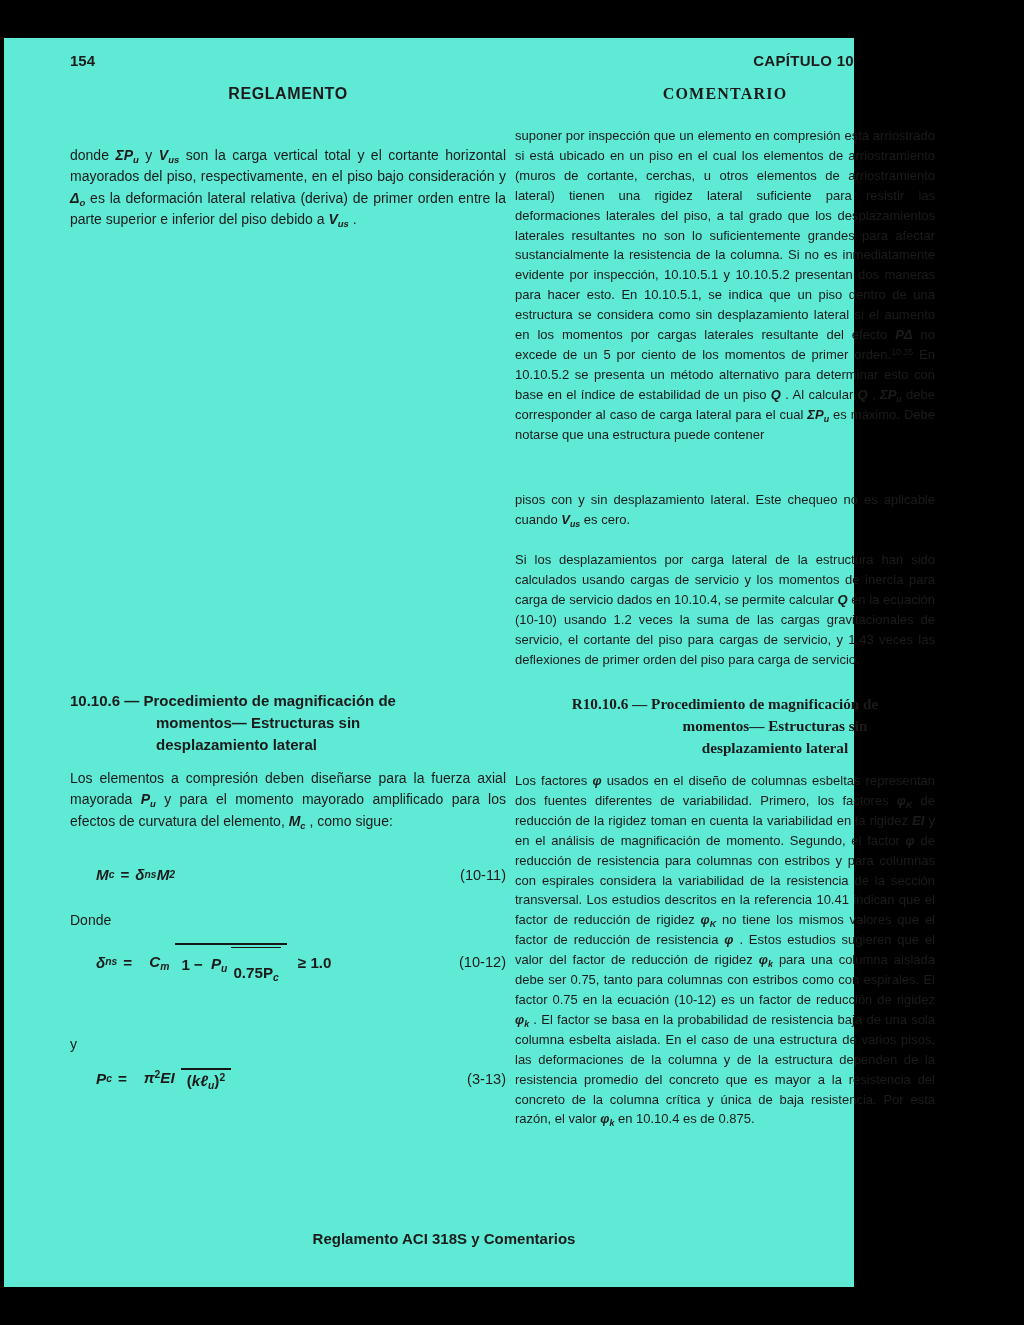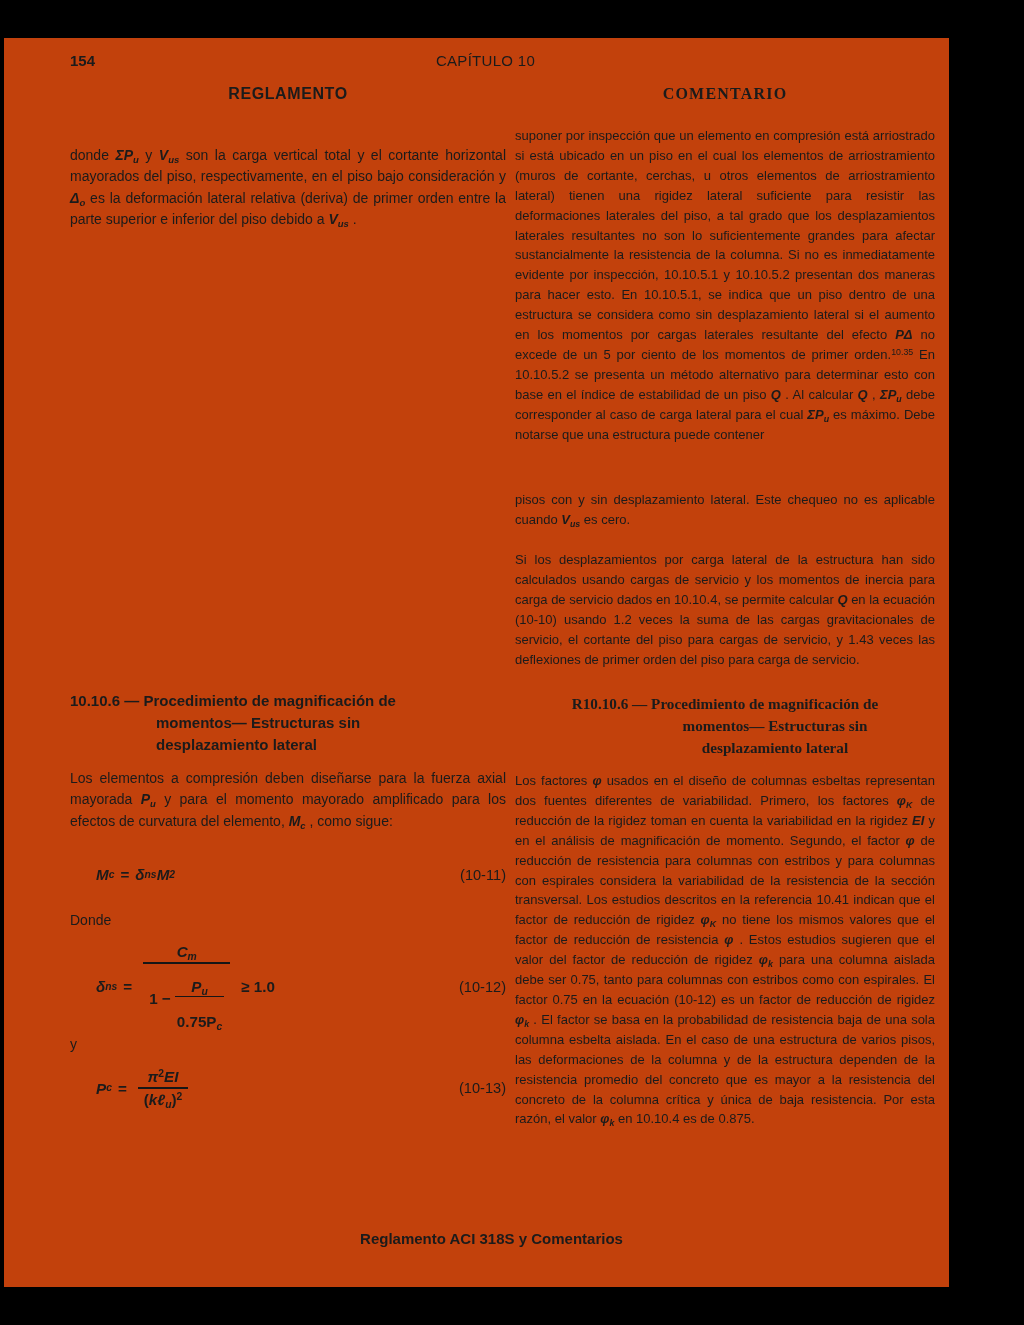--- a/index.html
+++ b/index.html
@@ -3,27 +3,27 @@
 <meta charset="utf-8">
 <style>
   html,body{margin:0;padding:0;}
   body{
     width:1024px;height:1325px;position:relative;
     background:#000;overflow:hidden;
     font-family:"Liberation Sans",sans-serif;
     color:#1b1b1b;
   }
   .page{
-    position:absolute;left:4px;top:38px;width:945px;height:1249px;
-    background:#c2410c;
+    position:absolute;left:4px;top:38px;width:850px;height:1249px;
+    background:#5eead4;
   }
   
   .page-number{position:absolute;left:66px;top:14px;font-size:15px;font-weight:bold;}
-  .chapter-title{position:absolute;left:0;top:14px;width:100%;text-align:center;
-    font-size:15px;font-weight:normal;padding-left:18px;box-sizing:border-box;letter-spacing:.3px;}
+  .chapter-title{position:absolute;left:0;top:14px;width:100%;text-align:right;
+    font-size:15px;font-weight:bold;padding-left:18px;box-sizing:border-box;letter-spacing:.3px;}
   .col-heading{position:absolute;top:47px;font-size:16px;font-weight:bold;text-align:center;}
   .reg-heading{left:66px;width:436px;letter-spacing:.6px;}
   .com-heading{left:511px;width:420px;font-family:"Liberation Serif","DejaVu Serif",serif;letter-spacing:1.2px;}
   
   .reg-block{position:absolute;left:66px;width:436px;font-size:14px;line-height:21.4px;text-align:justify;}
   .com-block{position:absolute;left:511px;width:420px;
     font-family:Liberation Sans, sans-serif;
     font-size:13px;line-height:19.9px;text-align:justify;}
   .b{font-weight:bold;}
   .i{font-style:italic;}
@@ -34,25 +34,25 @@
   .sec-heading{position:absolute;font-weight:bold;font-size:15px;line-height:22px;text-align:left;}
   .sec-heading.sans{left:66px;width:436px;}
   .sec-heading.serif{left:511px;width:420px;font-family:"Liberation Serif","DejaVu Serif",serif;font-size:15.2px;}
   .sec-heading .indent{padding-left:86px;}
   .sec-heading.serif .indent{padding-left:100px;}
   
   .equation{position:absolute;left:66px;width:436px;display:flex;align-items:center;
     font-size:15.2px;font-weight:bold;}
   .equation .eq-body{display:inline-flex;align-items:center;margin-left:26px;}
   .eq-num{margin-left:auto;font-weight:normal;font-size:14.6px;}
-  .frac{display:inline-flex;flex-direction:column;align-items:center;text-align:center;margin:0 5px;justify-content:center;}
+  .frac{display:inline-flex;align-items:center;text-align:center;margin:0 5px;justify-content:center;}
   .fnum{padding:0 6px 2px;}
   .fden{border-top:2px solid #161616;padding:2px 6px 0;}
   .hrow{display:inline-flex;align-items:center;}
-  .frac .frac{margin:12px 0 0 4px;}
+  .frac .frac{margin:0 0 0 4px;}
   .frac .frac .fnum{padding:0 4px 1px;}
   .frac .frac .fden{border-top:1.8px solid #161616;padding:16px 2px 0;}
   .rel-op{margin:0 6px;}
   
   .footer{position:absolute;left:0;top:1192px;width:100%;text-align:center;
     font-size:15px;font-weight:bold;padding-left:30px;box-sizing:border-box;}
 </style>
 </head>
 <body>
 
@@ -115,21 +115,21 @@
   <div class="equation" style="top:1030px;">
     <span class="eq-body">
       <span class="i">P</span>
         <sub class="i">c</sub>
       <span class="rel-op">=</span>
       <span class="frac">
         <span class="fnum"><span class="i">π</span><sup>2</sup><span class="i">EI</span></span>
         <span class="fden"><span>(</span><span class="i">kℓ</span><sub class="i">u</sub><span>)</span><sup>2</sup></span>
       </span>
     </span>
-    <span class="eq-num">(10-13)</span>
+    <span class="eq-num">(3-13)</span>
   </div>
 
   <div class="com-block" style="top:88px;"><span>suponer por inspección que un elemento en compresión está arriostrado si está ubicado en un piso en el cual los elementos de arriostramiento (muros de cortante, cerchas, u otros elementos de arriostramiento lateral) tienen una rigidez lateral suficiente para resistir las deformaciones laterales del piso, a tal grado que los desplazamientos laterales resultantes no son lo suficientemente grandes para afectar sustancialmente la resistencia de la columna. Si no es inmediatamente evidente por inspección, 10.10.5.1 y 10.10.5.2 presentan dos maneras para hacer esto. En 10.10.5.1, se indica que un piso dentro de una estructura se considera como sin desplazamiento lateral si el aumento en los momentos por cargas laterales resultante del efecto </span><span class="b i">PΔ</span><span> no excede de un 5 por ciento de los momentos de primer orden.</span><sup>10.35</sup><span> En 10.10.5.2 se presenta un método alternativo para determinar esto con base en el índice de estabilidad de un piso </span><span class="b i">Q</span><span> . Al calcular </span><span class="b i">Q</span><span> , </span><span class="b i">ΣP</span><sub class="b i">u</sub><span> debe corresponder al caso de carga lateral para el cual </span><span class="b i">ΣP</span><sub class="b i">u</sub><span> es máximo. Debe notarse que una estructura puede contener</span></div>
   <div class="com-block" style="top:452px;"><span>pisos con y sin desplazamiento lateral. Este chequeo no es aplicable cuando </span><span class="b i">V</span><sub class="b i">us</sub><span> es cero.</span></div>
   <div class="com-block" style="top:512px;"><span>Si los desplazamientos por carga lateral de la estructura han sido calculados usando cargas de servicio y los momentos de inercia para carga de servicio dados en 10.10.4, se permite calcular </span><span class="b i">Q</span><span> en la ecuación (10-10) usando 1.2 veces la suma de las cargas gravitacionales de servicio, el cortante del piso para cargas de servicio, y 1.43 veces las deflexiones de primer orden del piso para carga de servicio.</span></div>
 
   <div class="sec-heading serif" style="top:655px;text-align:center;">
     <div>R10.10.6 — Procedimiento de magnificación de</div>
     <div class="indent">momentos— Estructuras sin</div>
     <div class="indent">desplazamiento lateral</div>

